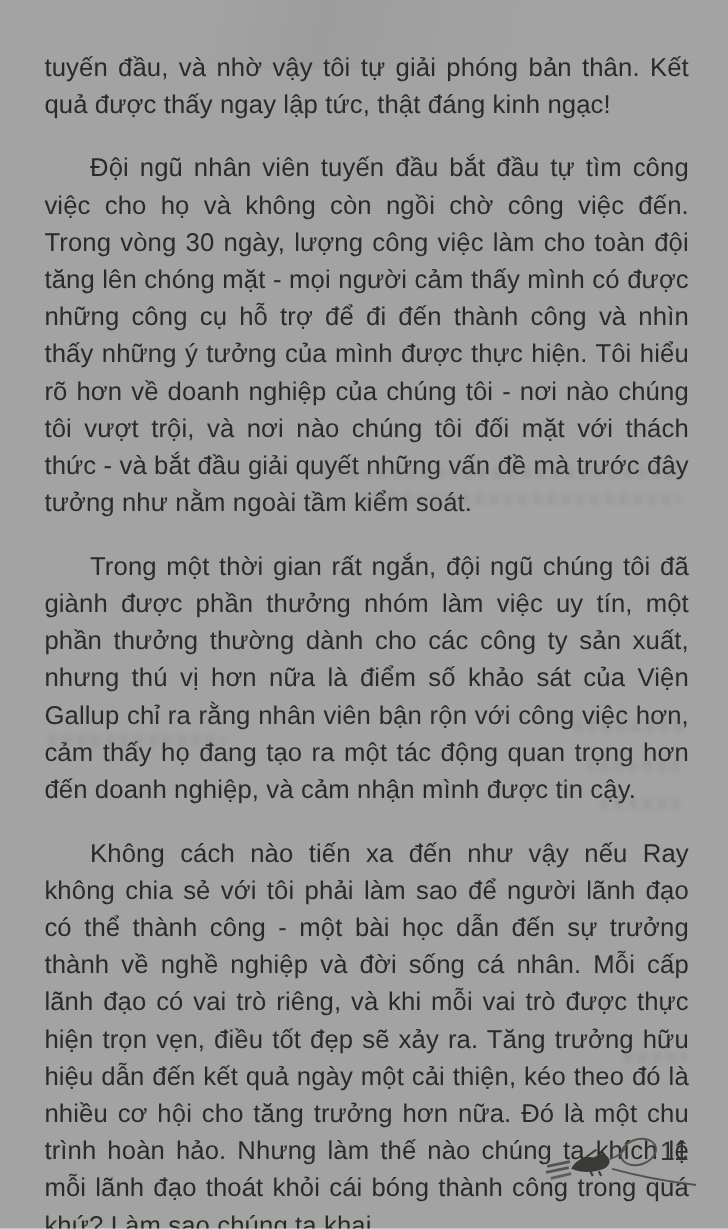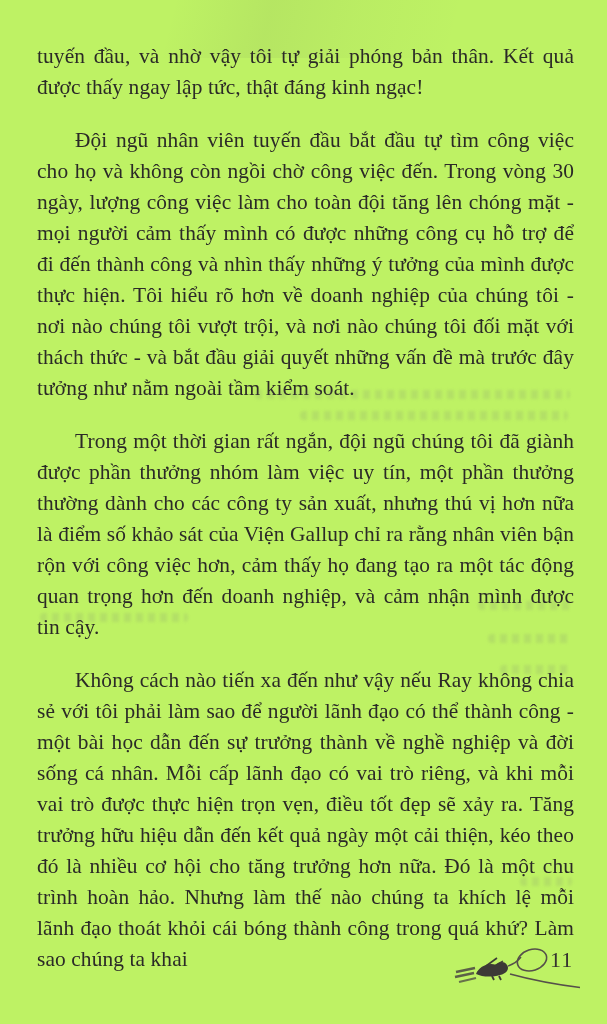--- a/index.html
+++ b/index.html
@@ -4,23 +4,23 @@
 <style>
   html, body {
     margin: 0;
     padding: 0;
     background: #ffffff;
   }
   .page {
     position: relative;
     width: 607px;
     height: 1024px;
-    background: #bef264;
+    background: #a3a3a3;
     overflow: hidden;
-    font-family: Liberation Serif, serif;
+    font-family: Liberation Sans, sans-serif;
   }
   
   .top-shade {
     position: absolute;
     top: 0; left: 0;
     width: 100%;
     height: 58px;
     background: linear-gradient(104deg,
       rgba(0,0,0,0) 28%,
       rgba(70,70,80,0.07) 44%,

